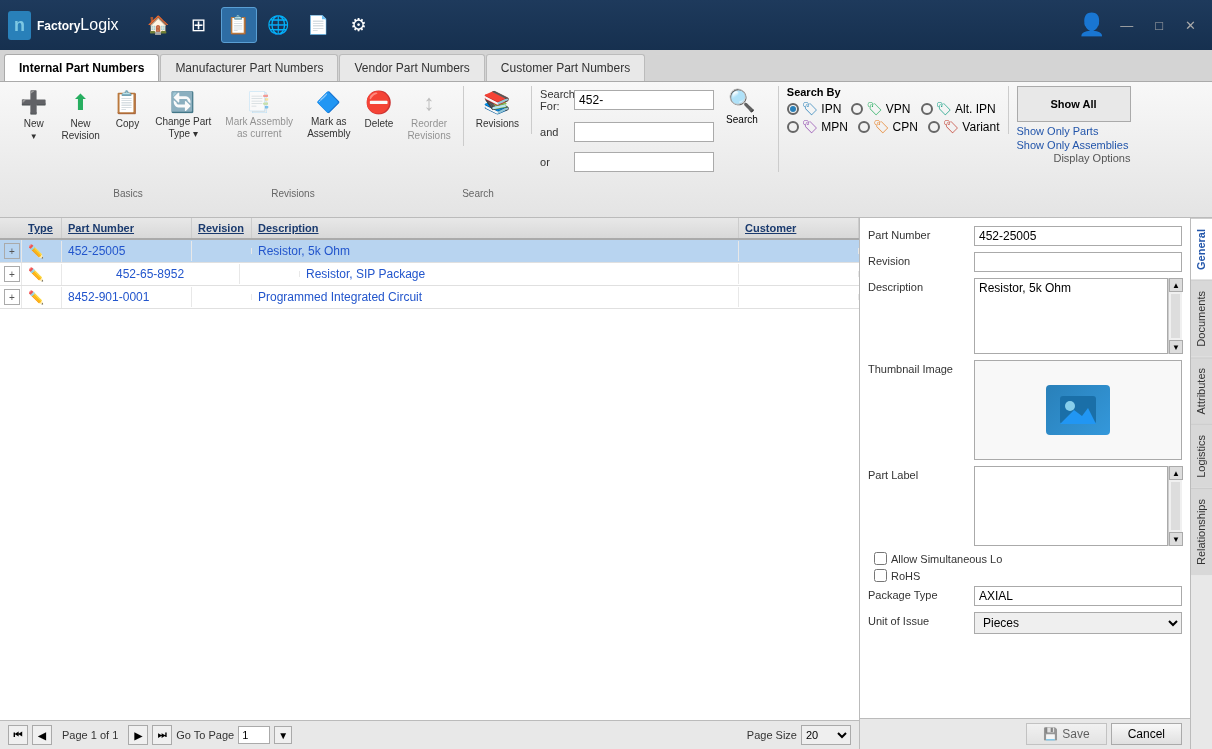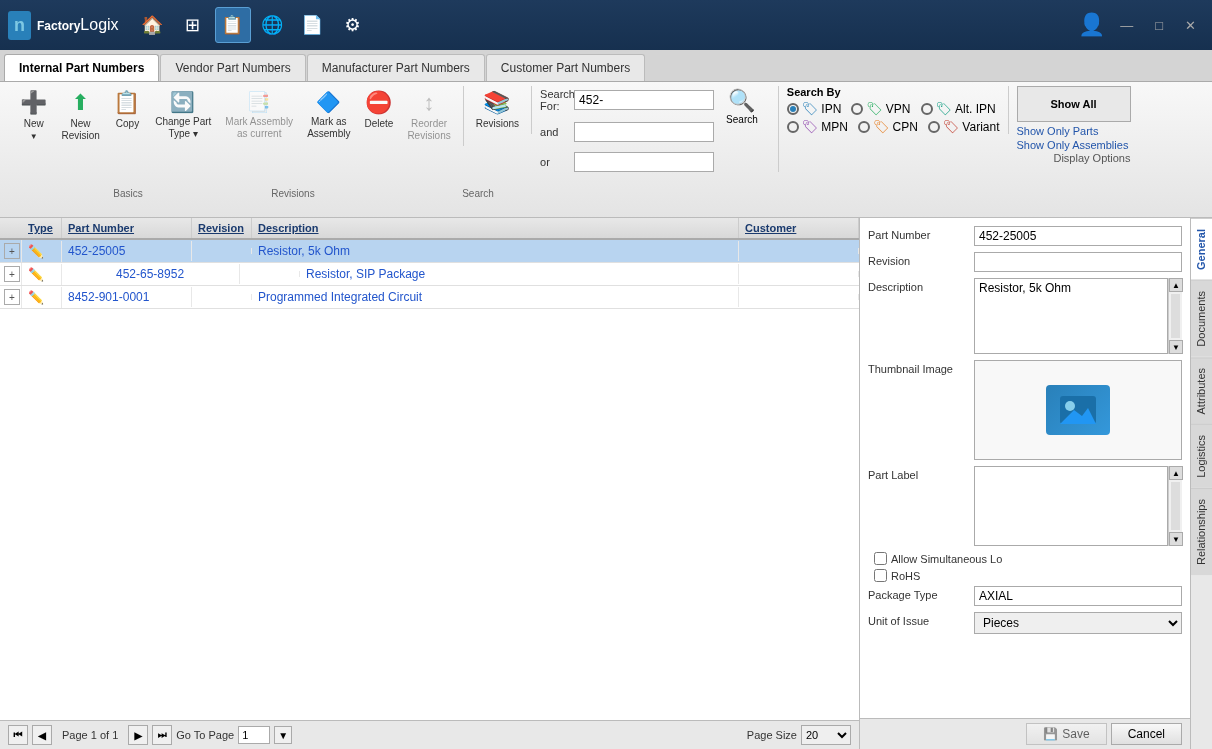--- a/index.html
+++ b/index.html
@@ -19,21 +19,21 @@
       color: white;
       font-weight: bold;
       font-size: 16px;
       padding: 4px 6px;
       border-radius: 3px;
       display: flex;
       align-items: center;
       gap: 2px;
     }
     .app-logo .n { color: #7ec8e3; font-size: 18px; font-weight: 900; }
-    .app-title { color: white; font-size: 16px; font-weight: 300; margin-right: 10px; }
+    .app-title { color: white; font-size: 16px; font-weight: 300; margin-right: 16px; }
     .app-title strong { font-weight: 700; }
     .nav-icons { display: flex; gap: 4px; align-items: center; }
     .nav-icon {
       width: 36px; height: 36px;
       display: flex; align-items: center; justify-content: center;
       border-radius: 3px;
       cursor: pointer;
       color: white;
       font-size: 18px;
     }
@@ -415,22 +415,22 @@
     <span class="win-btn">—</span>
     <span class="win-btn">□</span>
     <span class="win-btn">✕</span>
   </div>
 </div>
 
 <div class="main-content">
 
   <div class="tab-bar">
     <div class="tab active">Internal Part Numbers</div>
+    <div class="tab">Manufacturer Part Numbers</div>
     <div class="tab">Vendor Part Numbers</div>
-    <div class="tab">Manufacturer Part Numbers</div>
     <div class="tab">Customer Part Numbers</div>
   </div>
 
   <div class="toolbar-wrapper">
     <div class="toolbar-inner">
 
       <div style="display:flex;align-items:flex-start;gap:2px;padding:0 6px;border-right:1px solid #ccc;">
         <div class="tb-btn">
           <div style="font-size:22px;color:#27ae60;">➕</div>
           <div class="label">New</div>

